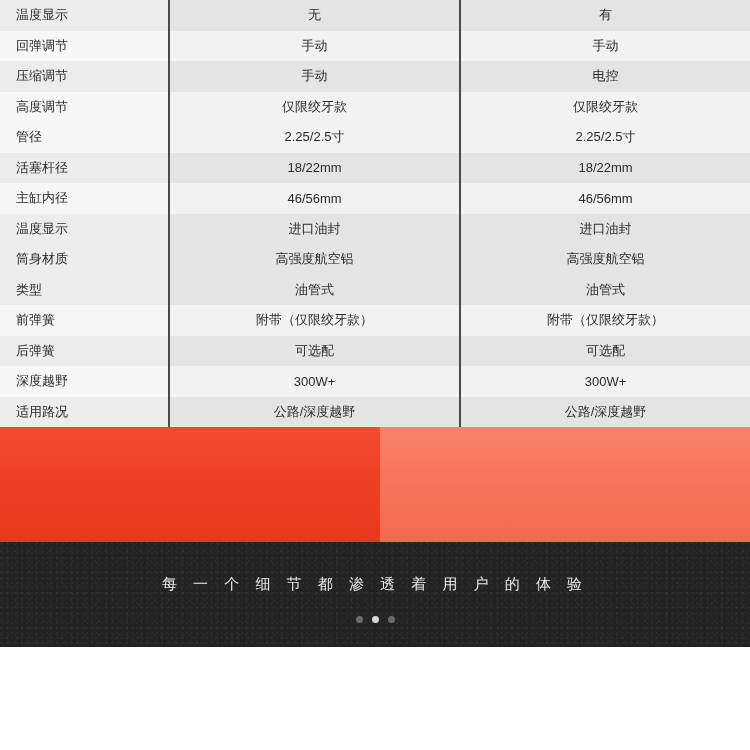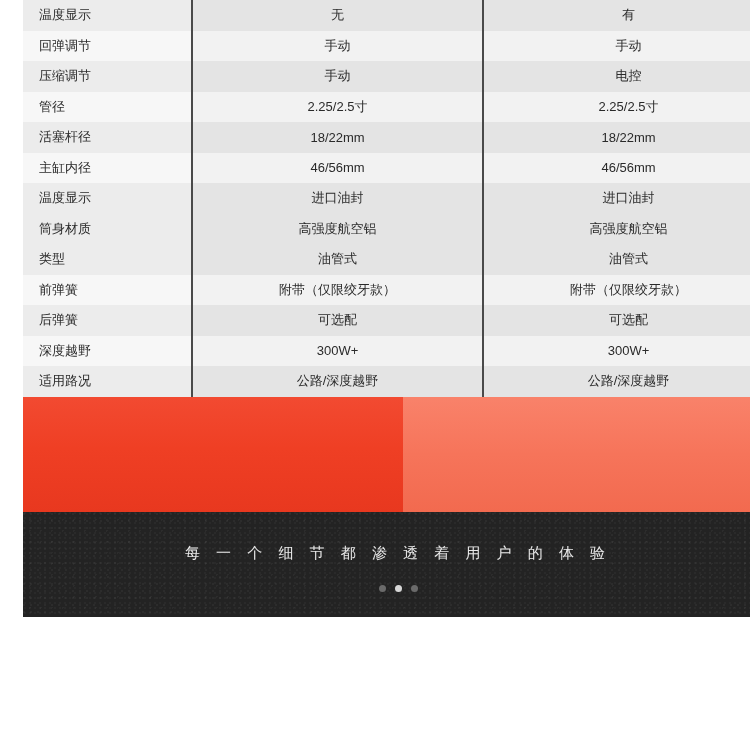--- a/index.html
+++ b/index.html
@@ -10,21 +10,20 @@
     width: 750px;
     height: 750px;
     overflow: hidden;
     background: #ffffff;
     font-family: "Liberation Sans", sans-serif;
   }
   #page {
     position: relative;
     width: 640px;
     height: 750px;
-    margin-left: 23px;
   }
 
   
   .spec-table {
     width: 750px;
     border-collapse: collapse;
     table-layout: fixed;
   }
   .spec-table tr {
     height: 30.5px;
@@ -131,20 +130,25 @@
           <td class="col-label">回弹调节</td>
           <td class="col-a">手动</td>
           <td class="col-b">手动</td>
         </tr>
         <tr class="row-even">
           <td class="col-label">压缩调节</td>
           <td class="col-a">手动</td>
           <td class="col-b">电控</td>
         </tr>
         <tr class="row-odd">
+          <td class="col-label">高度调节</td>
+          <td class="col-a">仅限绞牙款</td>
+          <td class="col-b">仅限绞牙款</td>
+        </tr>
+        <tr class="row-odd">
           <td class="col-label">管径</td>
           <td class="col-a">2.25/2.5寸</td>
           <td class="col-b">2.25/2.5寸</td>
         </tr>
         <tr class="row-even">
           <td class="col-label">活塞杆径</td>
           <td class="col-a">18/22mm</td>
           <td class="col-b">18/22mm</td>
         </tr>
         <tr class="row-odd">

